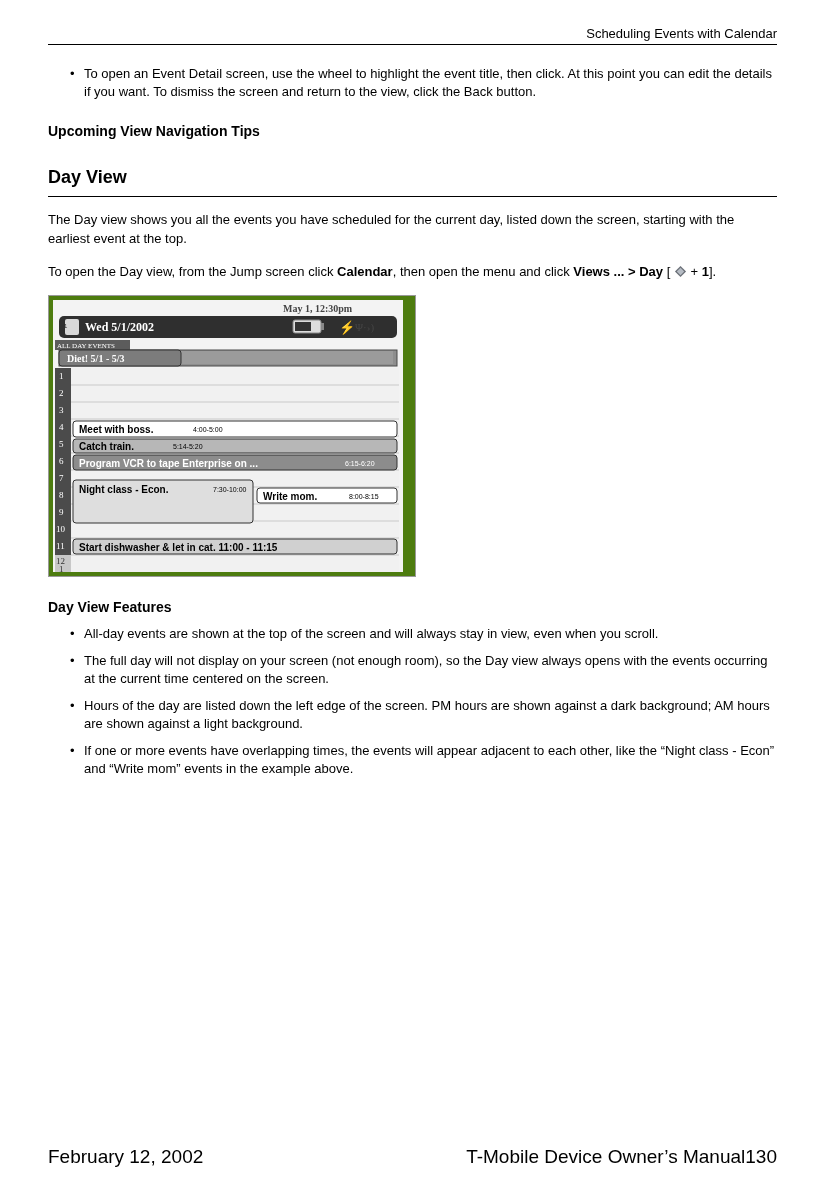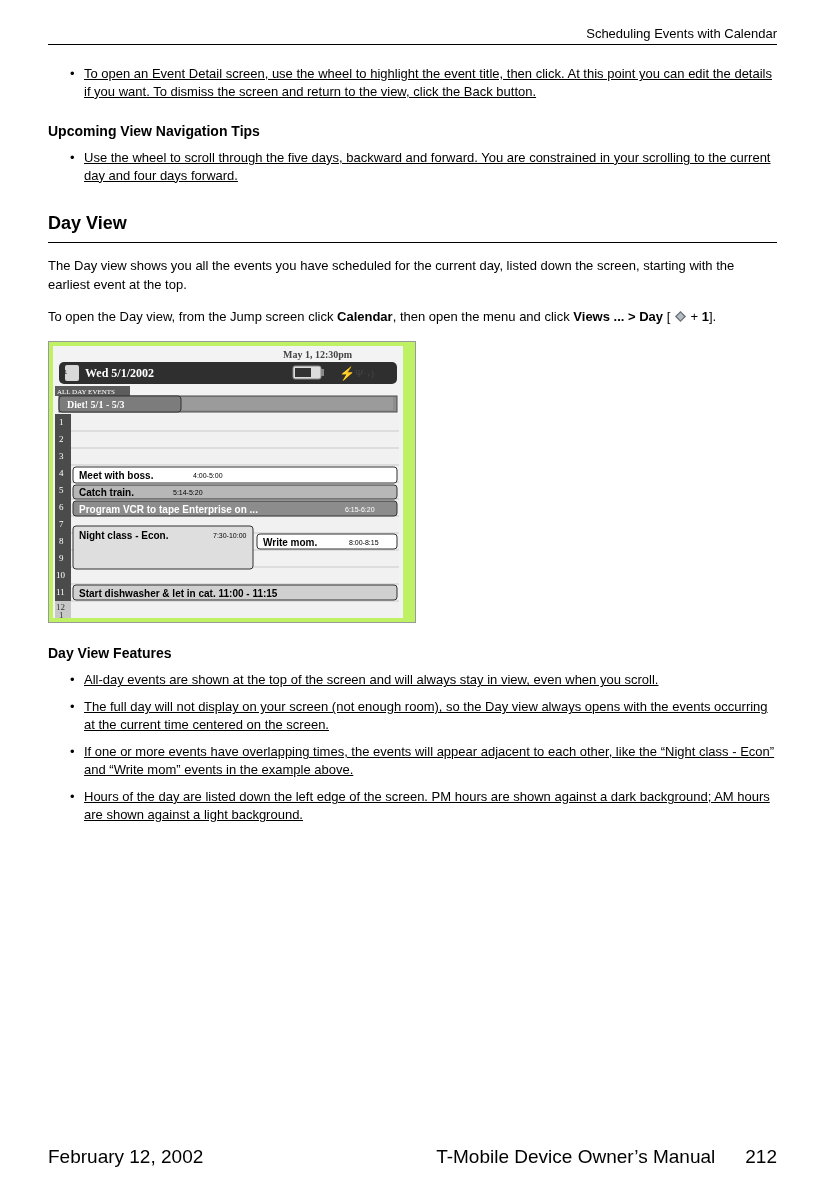--- a/index.html
+++ b/index.html
@@ -31,21 +31,20 @@
   ul.bullets {
     list-style: none;
     padding-left: 22px;
     margin: 0;
   }
   ul.bullets li {
     position: relative;
     padding-left: 14px;
     margin-bottom: 9px;
     line-height: 1.38;
-    text-decoration: underline;
   }
   ul.bullets li::before {
     content: "•";
     position: absolute;
     left: 0;
     top: 0;
   }
   .subhead {
     font-weight: bold;
     font-size: 14px;
@@ -75,28 +74,28 @@
   }
   .footer {
     position: absolute;
     left: 48px;
     right: 48px;
     bottom: 30px;
     display: flex;
     justify-content: space-between;
     font-size: 19px;
   }
-  .footer .right { display:flex; gap:30px; }
+  .footer .right { display:flex; }
 
   
   .screenshot-wrap {
     border: 1px solid #999;
     padding: 4px;
     width: 358px;
-    background: #bef264;
+    background: #4d7c0f;
     margin: 4px 0 8px 0;
   }
   .screenshot-wrap svg { display:block; }
   .ev-text {
     font-family: Verdana, Geneva, sans-serif;
     font-weight: bold;
   }
   .ev-time {
     font-family: Verdana, Geneva, sans-serif;
     font-size: 7px;
@@ -108,23 +107,20 @@
 <div class="page">
 
   <div class="header-right">Scheduling Events with Calendar</div>
   <hr class="header-rule">
 
   <ul class="bullets">
     <li>To open an Event Detail screen, use the wheel to highlight the event title, then click. At this point you can edit the details if you want. To dismiss the screen and return to the view, click the Back button.</li>
   </ul>
 
   <div class="subhead">Upcoming View Navigation Tips</div>
-  <ul class="bullets">
-    <li>Use the wheel to scroll through the five days, backward and forward. You are constrained in your scrolling to the current day and four days forward.</li>
-  </ul>
 
   <h2 class="section">Day View</h2>
   <hr class="section-rule">
 
   <p class="body">The Day view shows you all the events you have scheduled for the current day, listed down the screen, starting with the earliest event at the top.</p>
 
   <p class="body">
     <span>To open the Day view, from the Jump screen click </span><b>Calendar</b><span>, then open the menu and click </span><b>Views ... &gt; Day</b><span> [ </span><span class="menu-icon"><svg viewBox="0 0 14 14">
           <polygon points="7,1 13,7 7,13 1,7" fill="#6a6f77"></polygon>
           <polygon points="7,3 11,7 7,11 3,7" fill="#b6bcc4"></polygon>
@@ -217,26 +213,26 @@
 
       <rect x="20" y="239" width="324" height="15" rx="3" fill="#d0d0d0" stroke="#333"></rect>
       <text class="ev-text" x="26" y="251" font-size="10">Start dishwasher &amp; let in cat.  11:00 - 11:15</text>
     </svg>
   </div>
 
   <div class="subhead">Day View Features</div>
   <ul class="bullets">
     <li>All-day events are shown at the top of the screen and will always stay in view, even when you scroll.</li>
     <li>The full day will not display on your screen (not enough room), so the Day view always opens with the events occurring at the current time centered on the screen.</li>
+    <li>Hours of the day are listed down the left edge of the screen. PM hours are shown against a dark background; AM hours are shown against a light background.</li>
     <li>If one or more events have overlapping times, the events will appear adjacent to each other, like the “Night class - Econ” and “Write mom” events in the example above.</li>
-    <li>Hours of the day are listed down the left edge of the screen. PM hours are shown against a dark background; AM hours are shown against a light background.</li>
   </ul>
 
 
   <div class="footer">
     <span>February 12, 2002</span>
     <span class="right">
       <span>T-Mobile Device Owner’s Manual</span>
-      <span>212</span>
+      <span>130</span>
     </span>
   </div>
 
 </div>
 
 </body></html>

